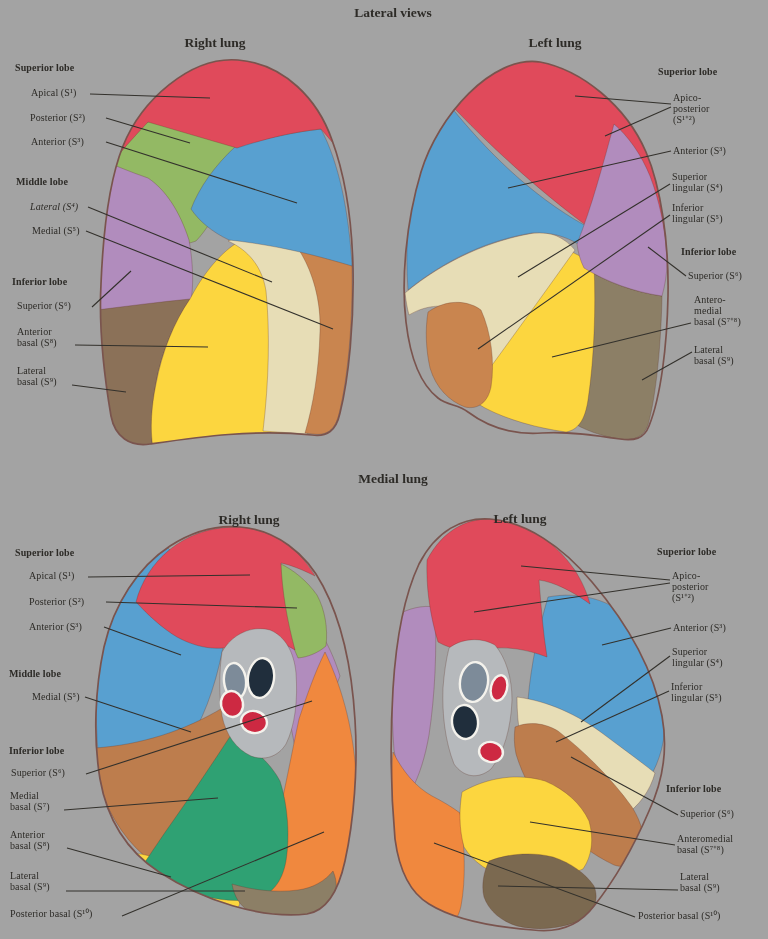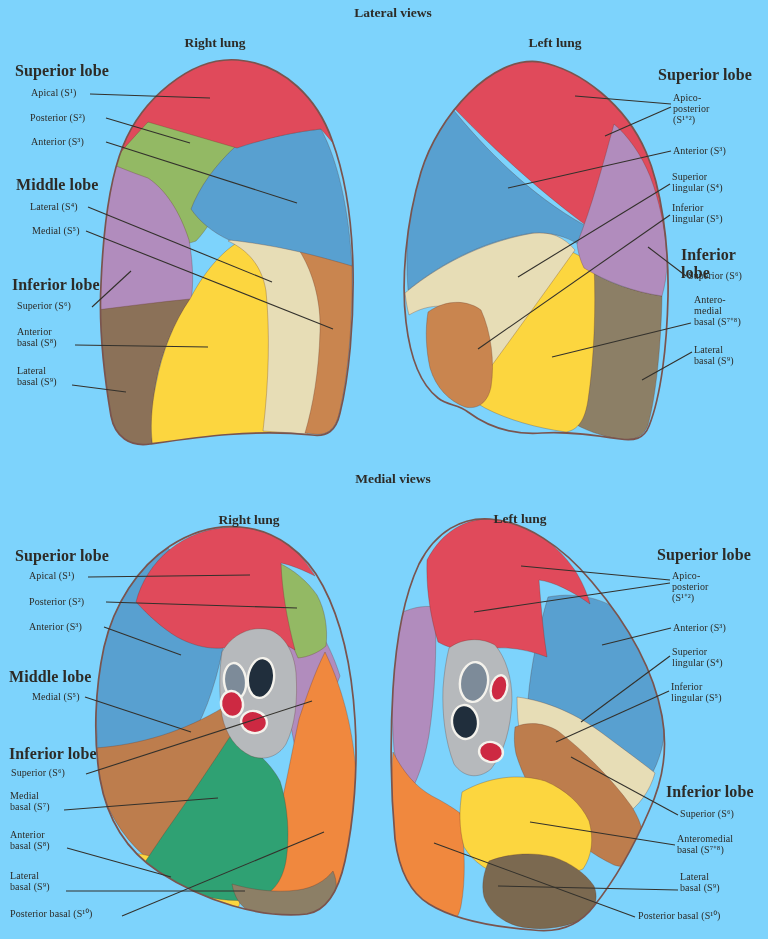--- a/index.html
+++ b/index.html
@@ -1,21 +1,21 @@
 <!DOCTYPE html>
 <html><head>
 <meta charset="utf-8">
 <style>
   html,body{margin:0;padding:0;background:#ffffff;}
-  .canvas{position:relative;width:768px;height:939px;background:#7dd3fc;
+  .canvas{position:relative;width:768px;height:939px;background:#a3a3a3;
           font-family:"Liberation Serif",serif;overflow:hidden;}
   svg.art{position:absolute;left:0;top:0;}
   .lbl{position:absolute;font-size:10px;line-height:1.12;color:#2d2b27;
        white-space:pre-line;letter-spacing:.1px;}
-  .lbl.bold{font-weight:700;font-size:16px;}
+  .lbl.bold{font-weight:700;font-size:10px;}
   .title{position:absolute;font-weight:700;font-size:13.5px;text-align:center;
          color:#2d2b27;width:110px;}
   .seg{stroke:rgba(92,52,40,0.28);stroke-width:1;}
   .ld{stroke:#33312c;stroke-width:1.1;}
   .outl{fill:none;stroke-width:1.7;}
   .hvs{stroke:#f4f2ec;stroke-width:2.4;}
 </style>
 </head>
 <body>
 
@@ -131,32 +131,32 @@
     <line class="ld" x1="670" y1="656" x2="581" y2="722"></line>
     <line class="ld" x1="669" y1="691" x2="556" y2="742"></line>
     <line class="ld" x1="678" y1="815" x2="571" y2="757"></line>
     <line class="ld" x1="675" y1="845" x2="530" y2="822"></line>
     <line class="ld" x1="678" y1="890" x2="498" y2="886"></line>
     <line class="ld" x1="635" y1="917" x2="434" y2="843"></line>
   </g>
 </svg>
 
 <div class="title" style="left:338px;top:5px;">Lateral views</div>
-<div class="title" style="left:338px;top:471px;">Medial views</div>
+<div class="title" style="left:338px;top:471px;">Medial lung</div>
 <div class="title" style="left:170px;top:35px;width:90px;">Right lung</div>
 <div class="title" style="left:510px;top:35px;width:90px;">Left lung</div>
 <div class="title" style="left:204px;top:512px;width:90px;">Right lung</div>
 <div class="title" style="left:475px;top:511px;width:90px;">Left lung</div>
 
 <div class="lbl bold" style="left:15px;top:62px;">Superior lobe</div>
 <div class="lbl" style="left:31px;top:87px;">Apical (S¹)</div>
 <div class="lbl" style="left:30px;top:112px;">Posterior (S²)</div>
 <div class="lbl" style="left:31px;top:136px;">Anterior (S³)</div>
 <div class="lbl bold" style="left:16px;top:176px;">Middle lobe</div>
-<div class="lbl" style="left:30px;top:201px;">Lateral (S⁴)</div>
+<div class="lbl" style="left:30px;top:201px;font-style:italic;">Lateral (S⁴)</div>
 <div class="lbl" style="left:32px;top:225px;">Medial (S⁵)</div>
 <div class="lbl bold" style="left:12px;top:276px;">Inferior lobe</div>
 <div class="lbl" style="left:17px;top:300px;">Superior (S⁶)</div>
 <div class="lbl" style="left:17px;top:326px;">Anterior
 basal (S⁸)</div>
 <div class="lbl" style="left:17px;top:365px;">Lateral
 basal (S⁹)</div>
 
 <div class="lbl bold" style="left:658px;top:66px;">Superior lobe</div>
 <div class="lbl" style="left:673px;top:92px;">Apico-

